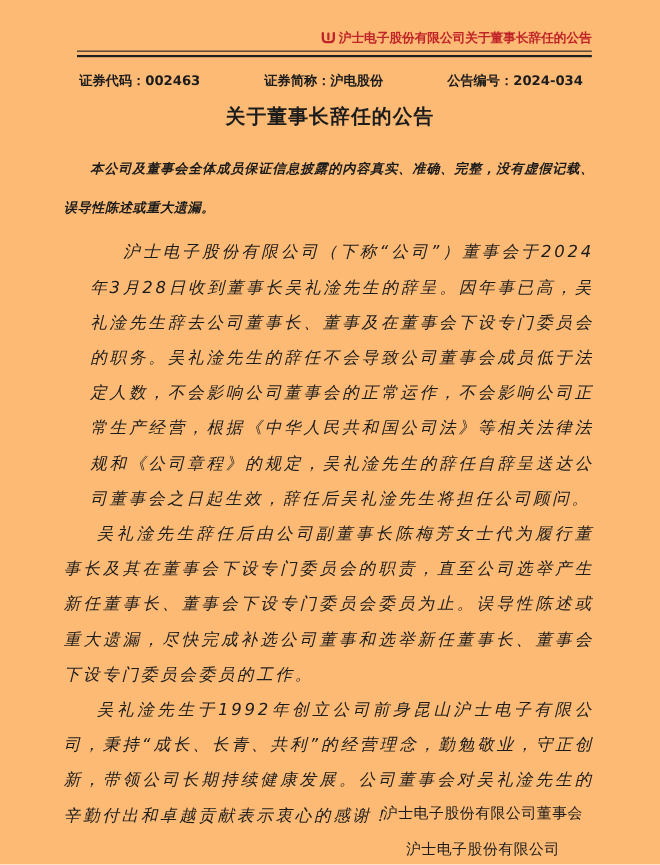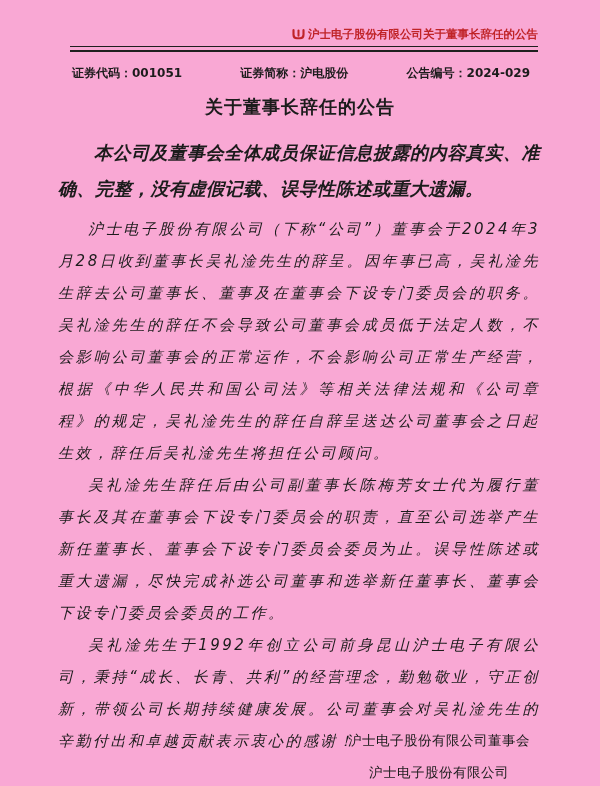--- a/index.html
+++ b/index.html
@@ -1,20 +1,20 @@
 <!DOCTYPE html>
 <html><head>
 <meta charset="utf-8">
 <style>
   html,body{margin:0;padding:0;background:#ffffff;}
   .page{
     position:relative;
     width:600px;height:786px;
     margin:0 auto;
-    background:#f9a8d4;
+    background:#fdba74;
     font-family:"DejaVu Sans","Liberation Sans",sans-serif;
     color:#1c1c1c;
     overflow:hidden;
     box-sizing:border-box;
   }
   
   .doc-header{padding:26px 62px 0 70px;}
   .header-row{
     display:flex;justify-content:flex-end;align-items:center;gap:2px;
     font-size:11.5px;font-weight:bold;line-height:16px;
@@ -35,30 +35,30 @@
   .doc-title{
     text-align:center;font-weight:bold;font-size:18px;line-height:24px;
     letter-spacing:1px;
   }
   .doc-title.first{margin-top:24px;}
   .doc-title.second{margin-top:14px;}
   
   .doc-body{margin:16px 60px 0 58px;text-align:justify;}
   .disclaimer{
     font-weight:bold;font-style:italic;
-    font-size:18px;line-height:36px;
+    font-size:12px;line-height:36px;
     text-indent:2em;letter-spacing:0.5px;margin:0;
   }
   .para{
     font-style:italic;
     font-size:15px;line-height:32px;
     text-indent:2em;letter-spacing:2.5px;
     margin:0;
   }
-  .para.first{margin-top:6px;}
+  .para.first{margin-top:6px;margin-left:24px;}
   
   .sign-block{
     position:absolute;right:70px;bottom:4px;
     text-align:center;
     font-size:13.5px;font-weight:500;letter-spacing:0.5px;
   }
   .sign-entity{line-height:20px;margin-bottom:12px;}
   .sign-date{line-height:20px;}
 </style>
 </head>
@@ -73,23 +73,23 @@
           <path d="M4 3 V10.5 Q4 16 9.5 16 H14.5 Q20 16 20 10.5 V3" fill="none" stroke="#c02428" stroke-width="3.4" stroke-linecap="round"></path>
           <path d="M12 3.5 V12" fill="none" stroke="#c02428" stroke-width="3.2" stroke-linecap="round"></path>
         </svg>
       </span>
       <span>沪士电子股份有限公司关于董事长辞任的公告</span>
     </div>
     <div class="double-rule"></div>
   </div>
 
   <div class="meta-row">
-    <span>证券代码：001051</span>
+    <span>证券代码：002463</span>
     <span>证券简称：沪电股份</span>
-    <span>公告编号：2024-029</span>
+    <span>公告编号：2024-034</span>
   </div>
 
   <div class="doc-title second">关于董事长辞任的公告</div>
 
   <div class="doc-body">
     <p class="disclaimer">本公司及董事会全体成员保证信息披露的内容真实、准确、完整，没有虚假记载、误导性陈述或重大遗漏。</p>
     <p class="para first">沪士电子股份有限公司（下称“公司”）董事会于2024年3月28日收到董事长吴礼淦先生的辞呈。因年事已高，吴礼淦先生辞去公司董事长、董事及在董事会下设专门委员会的职务。吴礼淦先生的辞任不会导致公司董事会成员低于法定人数，不会影响公司董事会的正常运作，不会影响公司正常生产经营，根据《中华人民共和国公司法》等相关法律法规和《公司章程》的规定，吴礼淦先生的辞任自辞呈送达公司董事会之日起生效，辞任后吴礼淦先生将担任公司顾问。</p>
     <p class="para">吴礼淦先生辞任后由公司副董事长陈梅芳女士代为履行董事长及其在董事会下设专门委员会的职责，直至公司选举产生新任董事长、董事会下设专门委员会委员为止。误导性陈述或重大遗漏，尽快完成补选公司董事和选举新任董事长、董事会下设专门委员会委员的工作。</p>
     <p class="para">吴礼淦先生于1992年创立公司前身昆山沪士电子有限公司，秉持“成长、长青、共利”的经营理念，勤勉敬业，守正创新，带领公司长期持续健康发展。公司董事会对吴礼淦先生的辛勤付出和卓越贡献表示衷心的感谢！</p>
 

